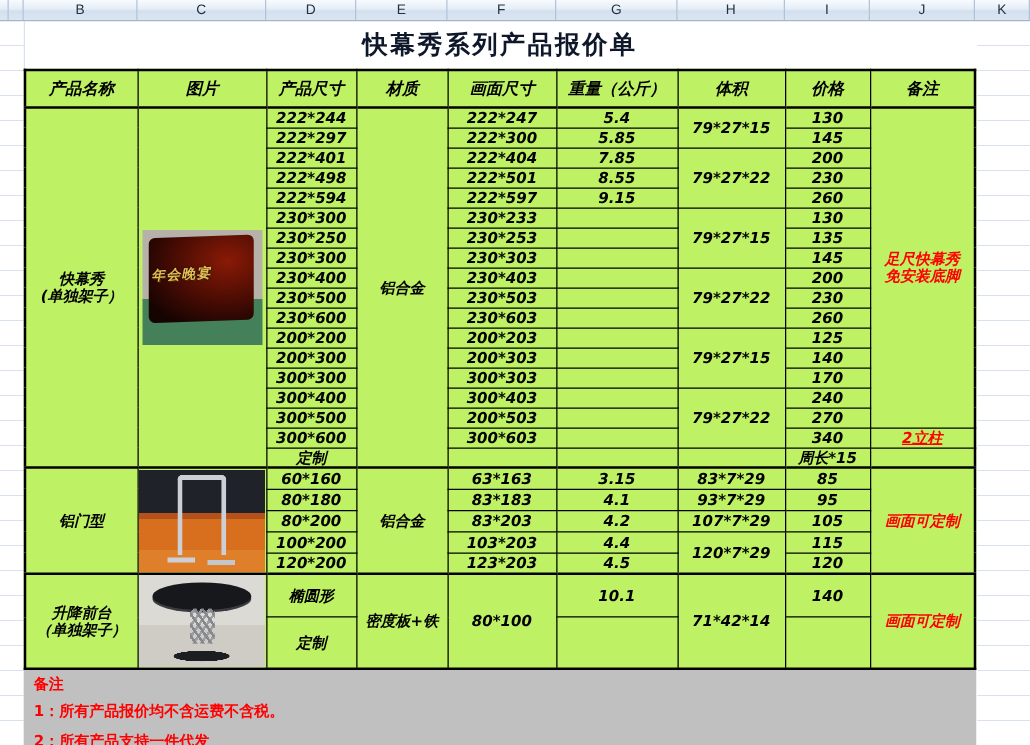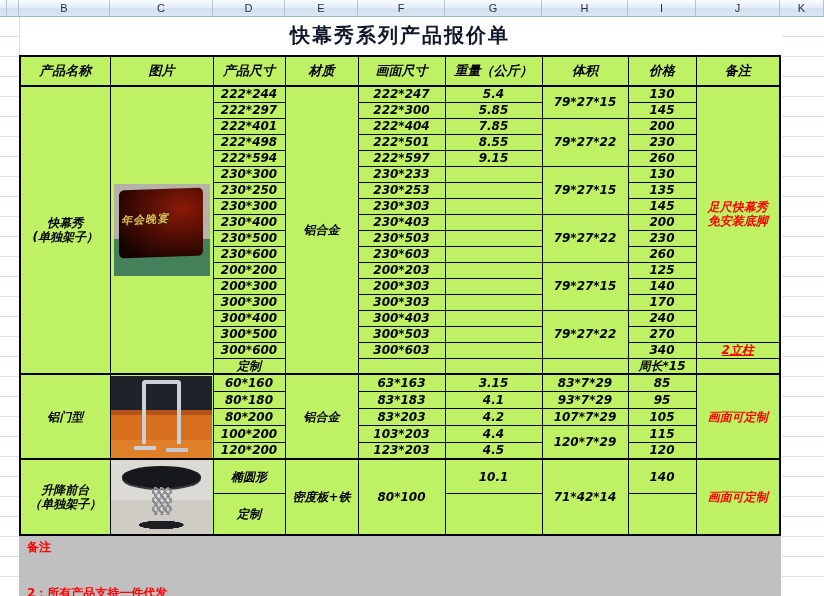--- a/index.html
+++ b/index.html
@@ -216,21 +216,21 @@
       </tr>
       <tr style="height: 16px;">
         <td>300*400</td>
         <td>300*403</td>
         <td></td>
         <td rowspan="3">79*27*22</td>
         <td>240</td>
       </tr>
       <tr style="height: 16px;">
         <td>300*500</td>
-        <td>300*503</td>
+        <td>200*503</td>
         <td></td>
         <td>270</td>
       </tr>
       <tr style="height: 16px;">
         <td>300*600</td>
         <td>300*603</td>
         <td></td>
         <td>340</td>
         <td class="red u">2立柱</td>
       </tr>
@@ -298,14 +298,15 @@
       <tr style="height: 40px;">
         <td>定制</td>
         <td></td>
         <td></td>
       </tr>
     </tbody>
   </table>
 
 <div class="notes">
   <div class="n0">备注</div>
+  <div class="n1">1：所有产品报价均不含运费不含税。</div>
   <div class="n2">2：所有产品支持一件代发</div>
 </div>
 
 </body></html>

